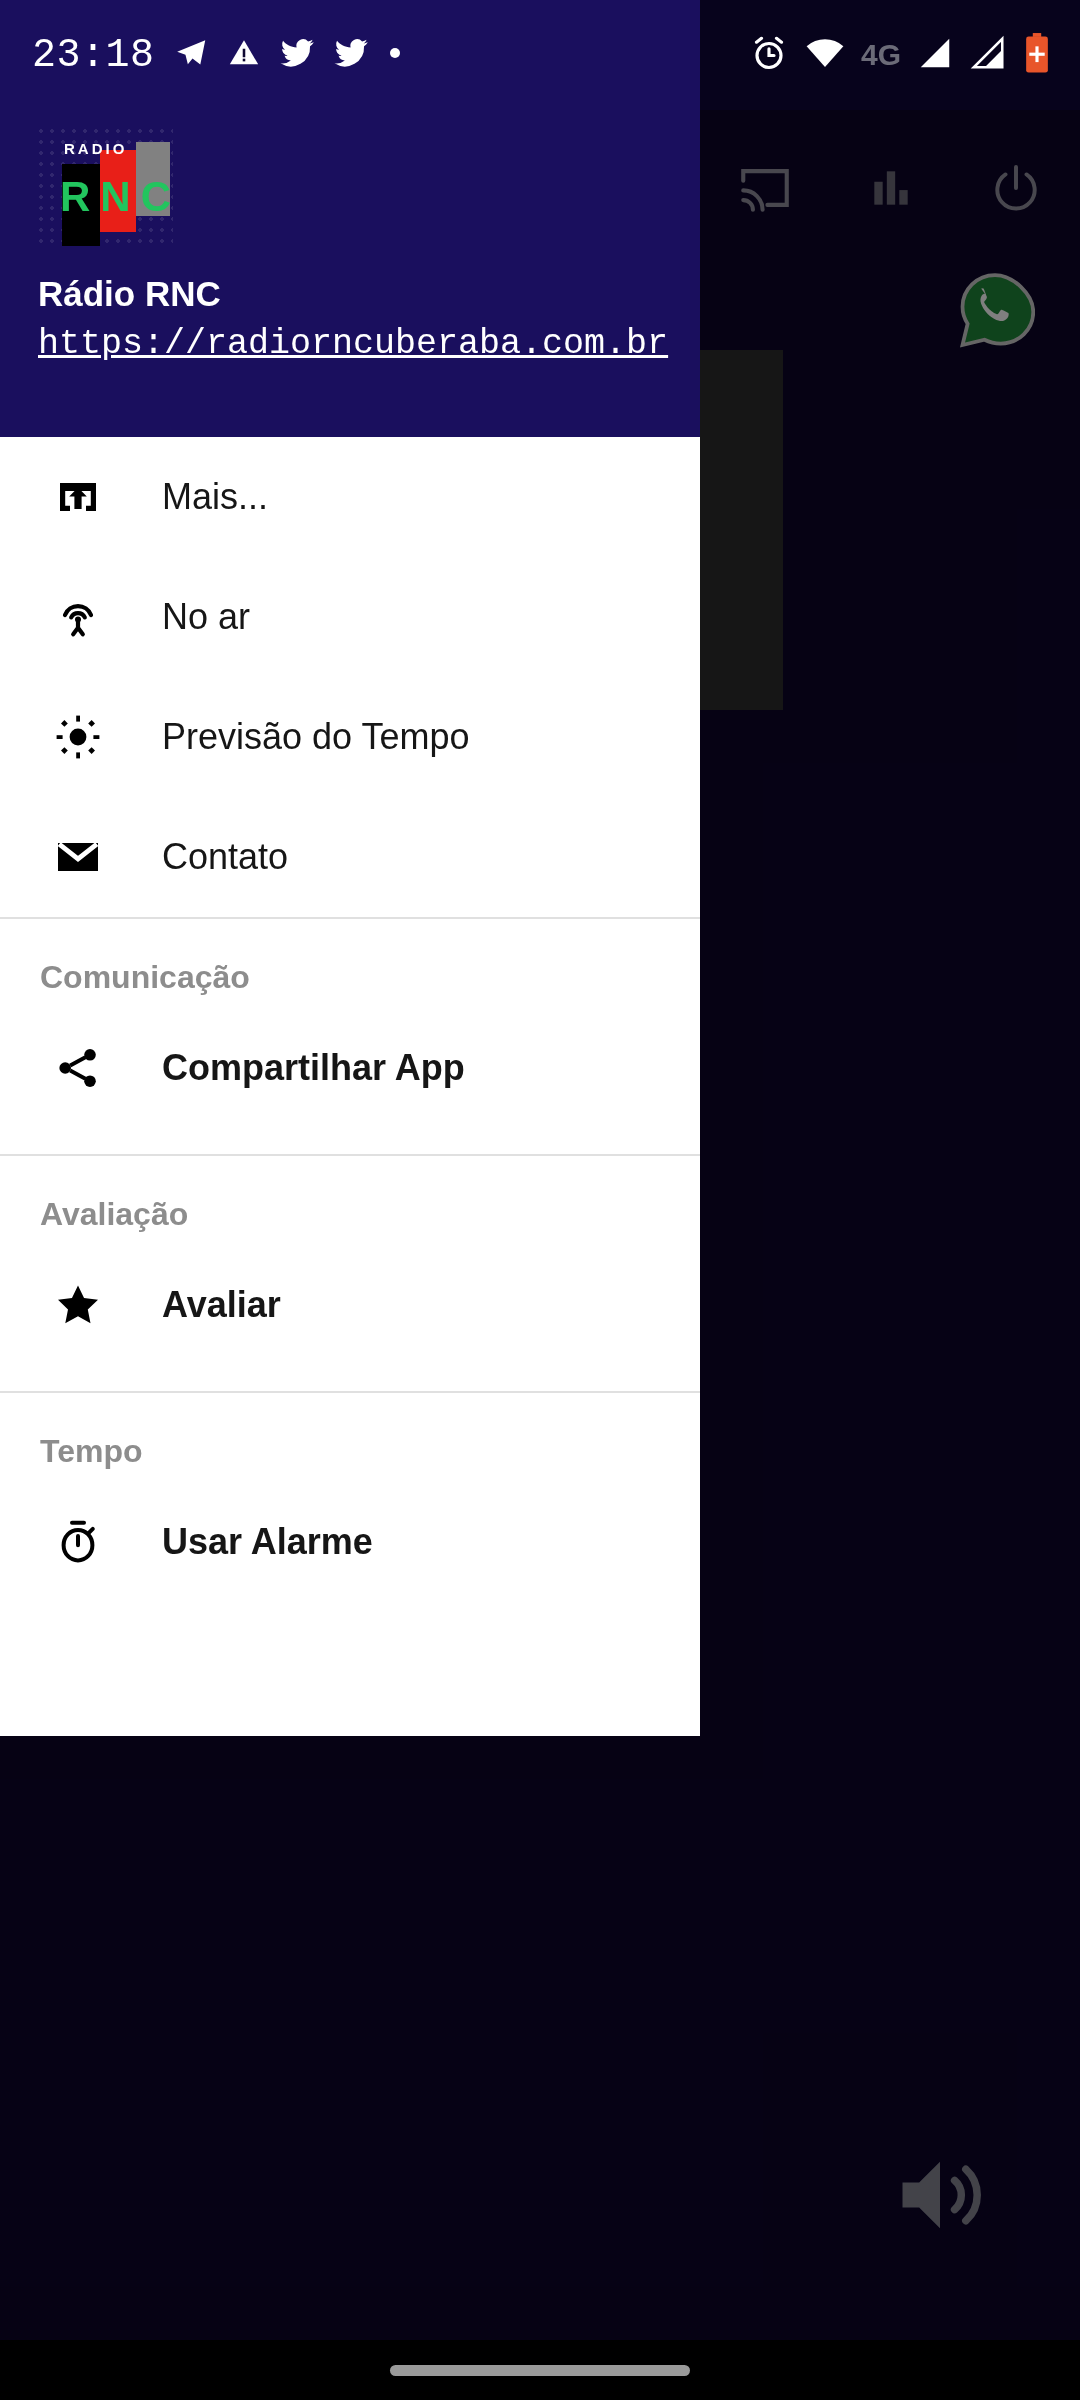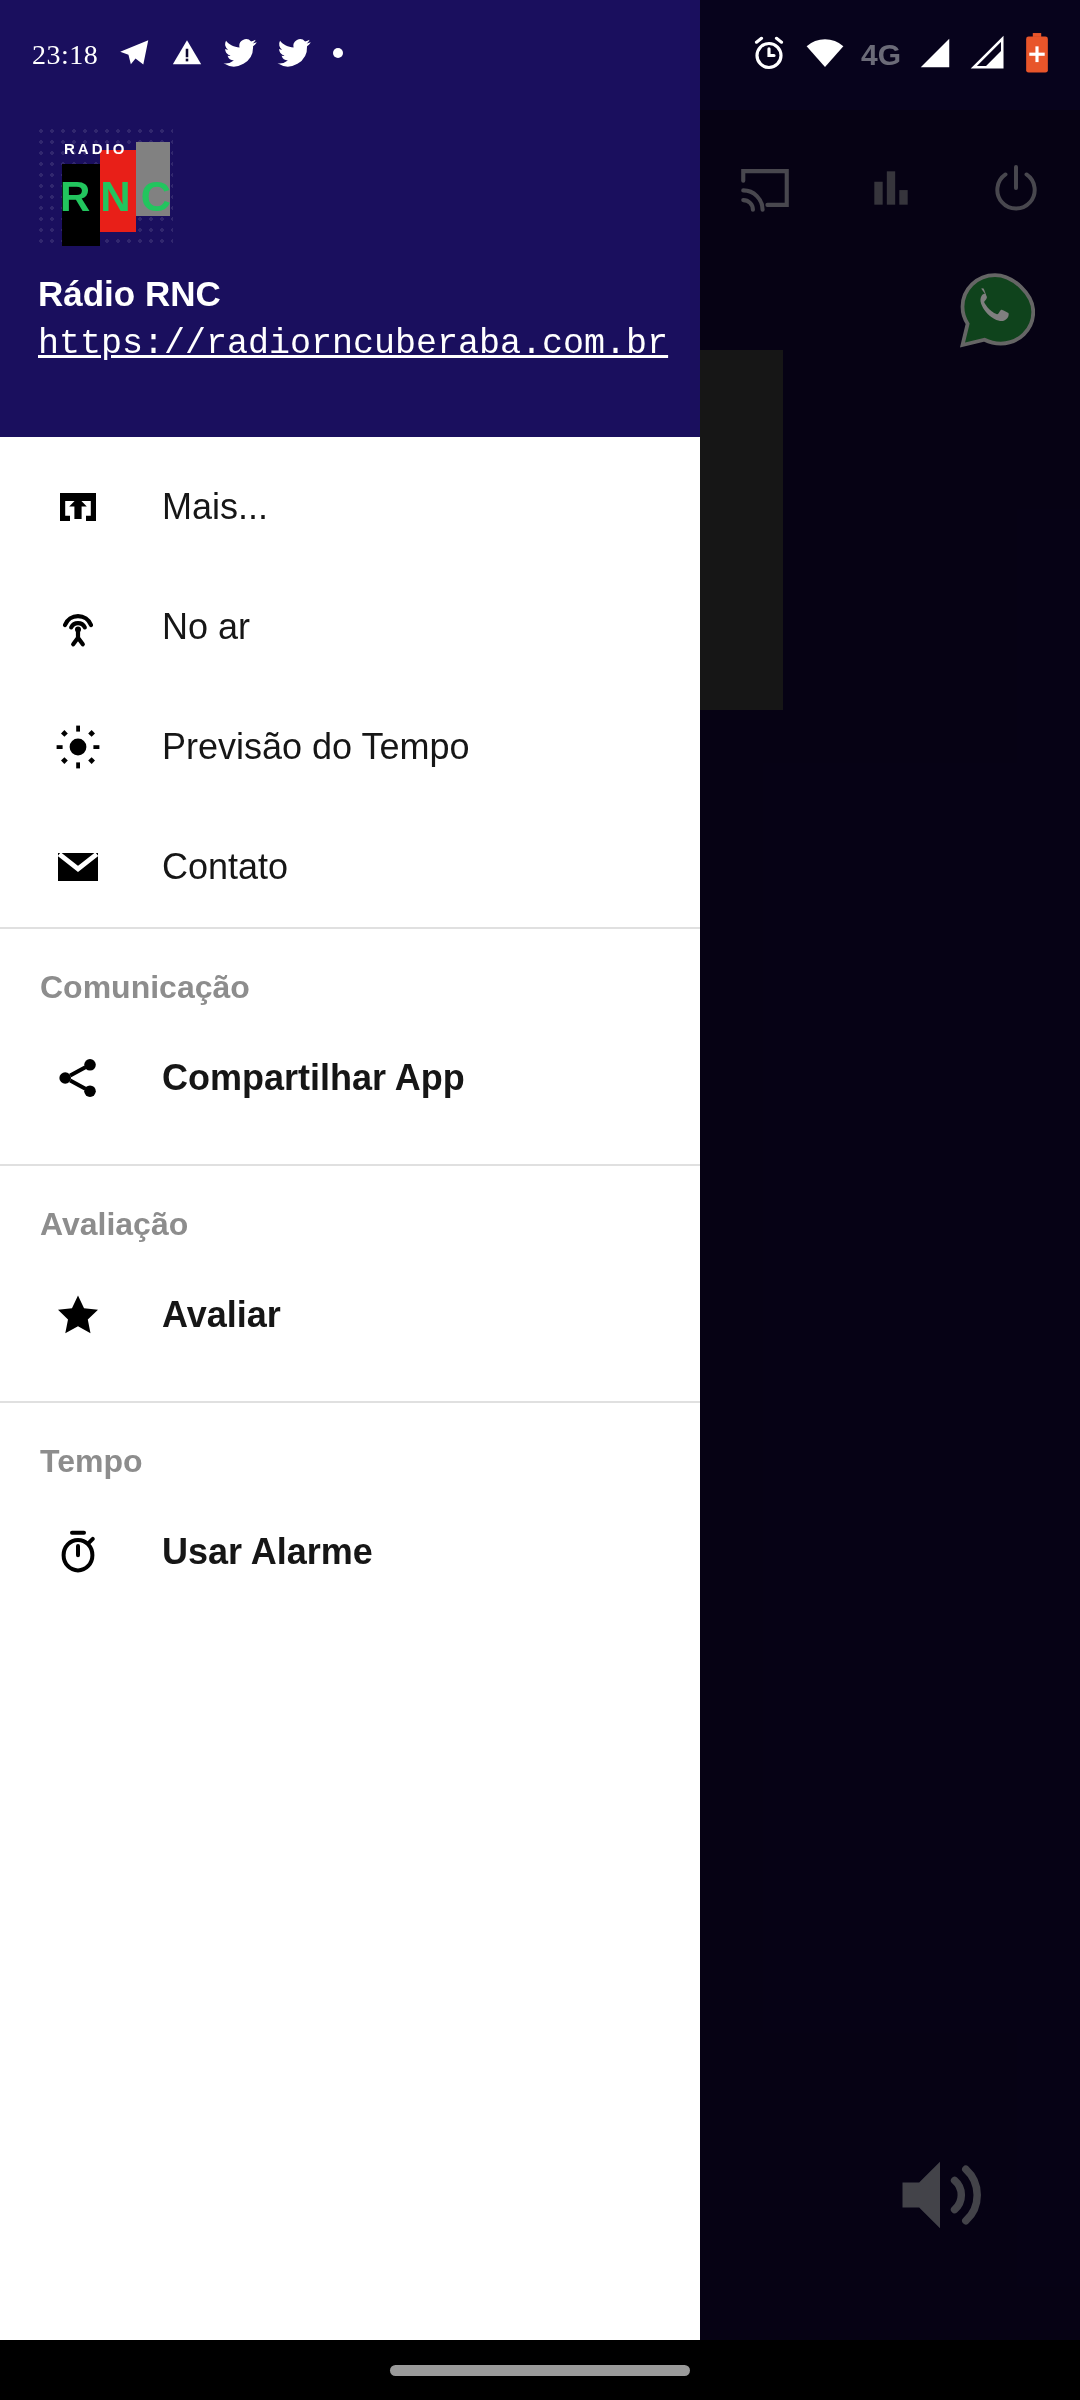--- a/index.html
+++ b/index.html
@@ -69,43 +69,43 @@
     position:absolute; left:0; top:0;
     width:1080px; height:110px;
     display:flex; align-items:center;
     z-index:40;
   }
   #status-left {
     display:flex; align-items:center; gap:18px;
     padding-left:32px; height:100%;
   }
   #status-time {
-    color:#fff; font-size:28px; letter-spacing:0.5px;
-    font-family:Liberation Serif, serif;
+    color:#fff; font-size:40px; letter-spacing:0.5px;
+    font-family:Liberation Mono, monospace;
   }
   #status-right {
     position:absolute; right:28px; top:0;
     height:100%; display:flex; align-items:center; gap:15px;
   }
   #status-right .sig-label {
     color:#6b6b78; font-size:30px; font-weight:bold;
   }
   #status-bar-left-bgfill {
     position:absolute; left:0; top:0; width:700px; height:110px;
     background:#1a0f5e; z-index:35;
   }
   #status-bar-right-bgfill {
     position:absolute; left:700px; top:0; width:380px; height:110px;
     background:#07031c; z-index:35;
   }
 
   
   #drawer {
     position:absolute; left:0; top:0;
-    width:700px; height:2340px;
+    width:700px; height:1736px;
     background:#ffffff;
     z-index:38;
     display:flex; flex-direction:column;
   }
   #drawer-header {
     width:100%; height:437px;
     background:#1a0f5e;
     position:relative;
     padding:110px 0 0 38px;
   }
@@ -138,21 +138,21 @@
     color:#fff; font-size:35px; font-weight:bold;
     font-family:"Liberation Sans", sans-serif;
   }
   #drawer-url {
     margin-top:10px;
     color:#fff; font-size:35px;
     text-decoration:underline;
     font-family:Liberation Mono, monospace;
   }
 
-  #drawer-body { flex:1; background:#fff; padding-top:10px; }
+  #drawer-body { flex:1; background:#fff; }
 
   .menu-item {
     display:flex; align-items:center;
     height:120px; padding-left:52px;
     cursor:pointer;
   }
   .menu-item .mi-icon {
     width:52px; height:52px;
     display:flex; align-items:center; justify-content:center;
     flex:0 0 52px;

